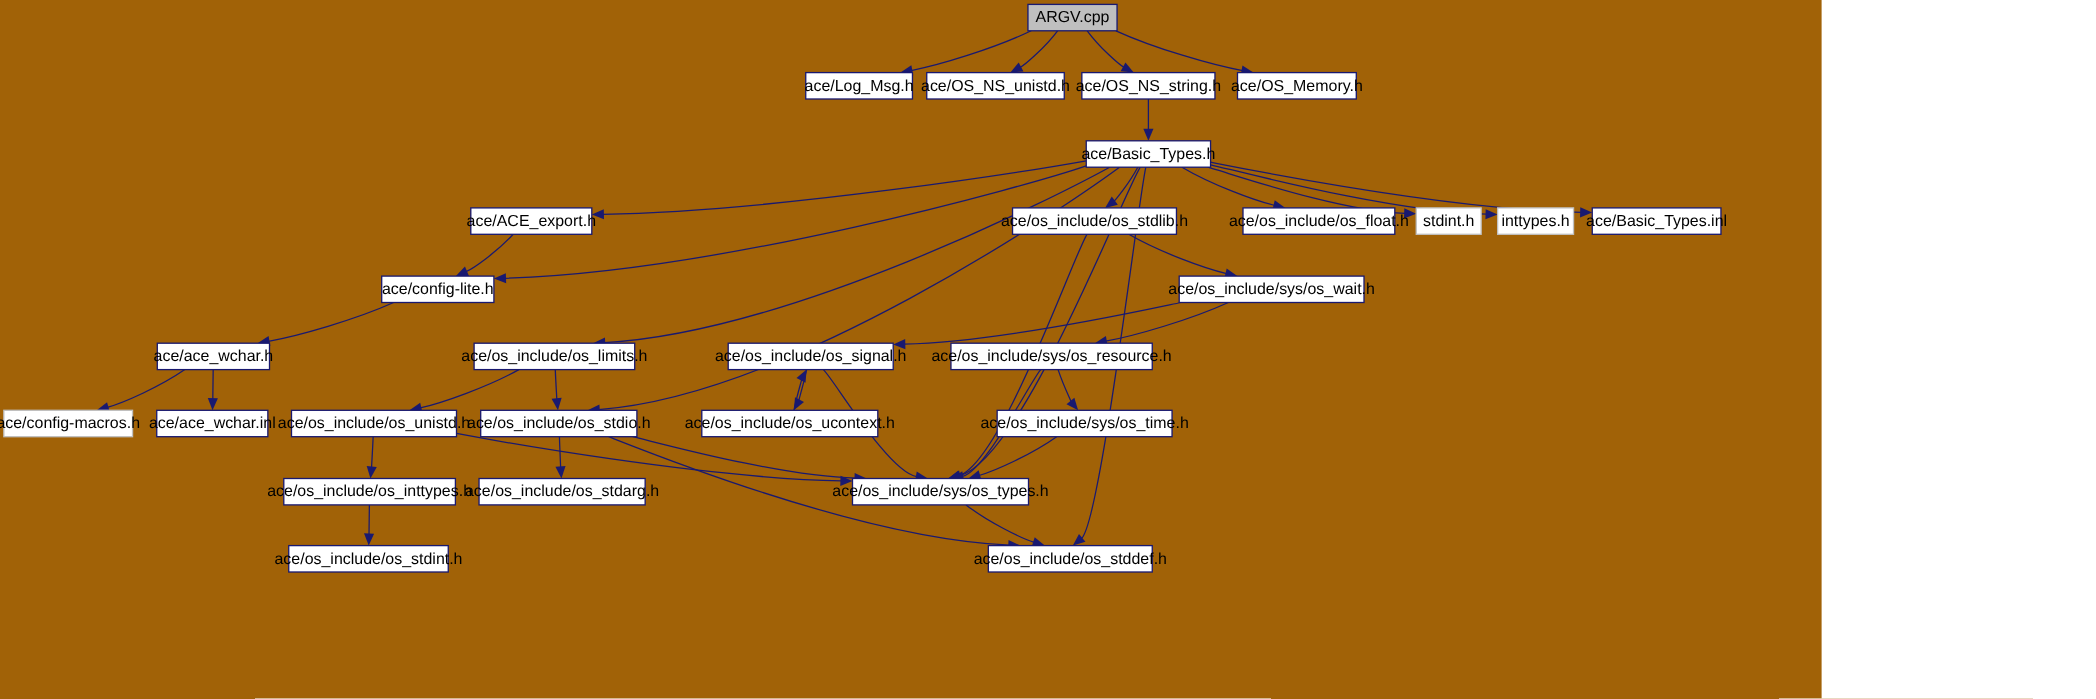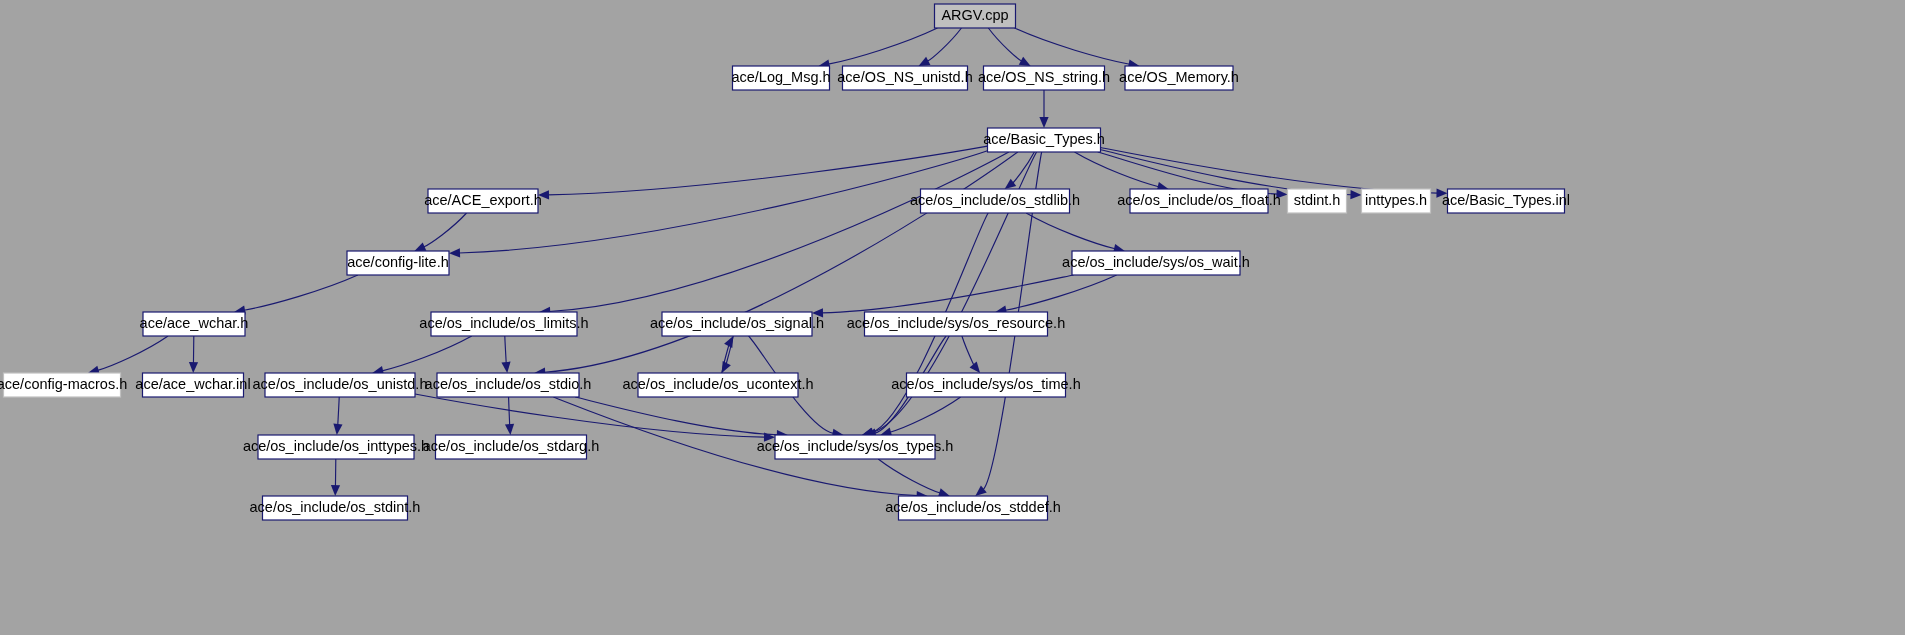--- a/index.html
+++ b/index.html
@@ -2,23 +2,23 @@
 <html><head>
 <meta charset="utf-8">
 <style>
   html, body {
     margin: 0;
     padding: 0;
     background: #ffffff;
   }
   #graph-root {
     position: relative;
-    width: 1905px;
+    width: 1656px;
     height: 635px;
-    background: #a3a3a3;
+    background: #a16207;
     font-family: "Liberation Sans", sans-serif;
     overflow: hidden;
   }
   #graph-svg {
     position: absolute;
     top: 0;
     left: 0;
     width: 1905px;
     height: 635px;
     display: block;

